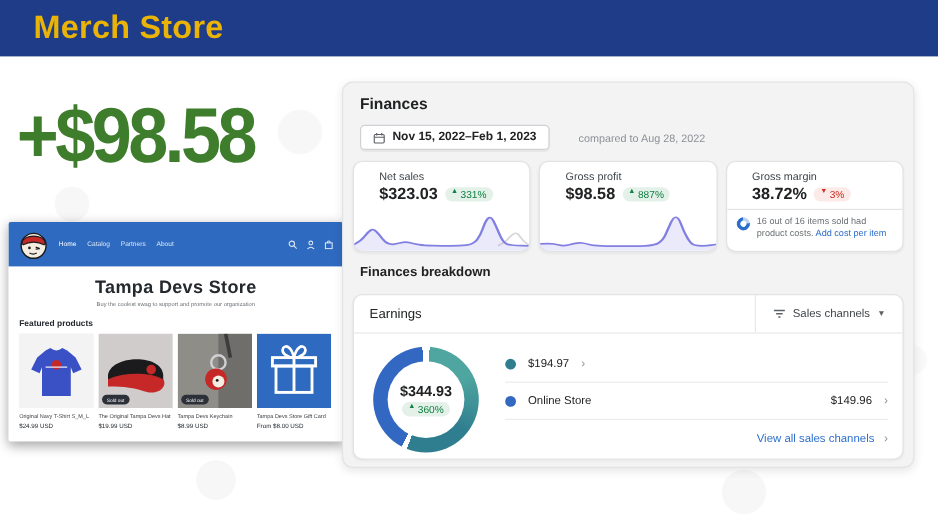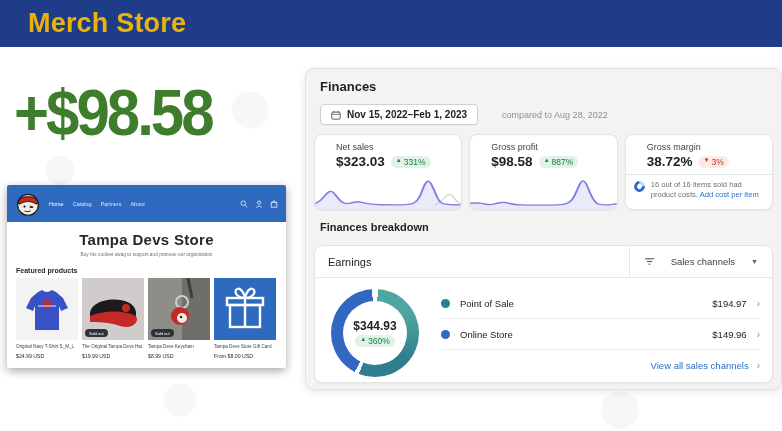--- a/index.html
+++ b/index.html
@@ -42,21 +42,21 @@
   .product { width:62px; }
   .product-img { position:relative; width:62px; height:62px; background:#f0f0f1; overflow:hidden; }
   .product-img svg { display:block; width:100%; height:100%; }
   .soldout { position:absolute; left:3px; bottom:3px; background:#2c3038; color:#ffffff; font-size:4px;
     padding:1.5px 4px; border-radius:6px; }
   .soldout:empty { display:none; }
   .product-title { font-size:4.6px; color:#3a3f44; margin-top:4px; line-height:1.25; height:7px; overflow:hidden; }
   .product-price { font-size:5.2px; color:#24292e; margin-top:2px; }
 
   
-  .panel { position:absolute; left:305px; top:68px; width:477px; height:322px; background:#f3f3f4;
+  .panel { position:absolute; left:285px; top:68px; width:477px; height:322px; background:#f3f3f4;
     border:1px solid #e2e3e4; border-radius:9px; box-shadow:0 2px 8px rgba(0,0,0,0.10); }
   .panel-title { font-size:13px; font-weight:bold; color:#202223; padding:10px 0 0 14px; }
   .date-row { display:flex; align-items:center; gap:24px; margin:10px 0 0 14px; }
   .date-btn { display:inline-flex; align-items:center; gap:6px; background:#ffffff; border:1px solid #cfd1d4;
     border-radius:4px; padding:4px 10px; font-size:10px; font-weight:bold; color:#202223; cursor:pointer;
     box-shadow:0 1px 1px rgba(0,0,0,0.05); }
   .compared { font-size:9px; color:#8c9196; }
 
   .metrics { display:flex; gap:7px; margin:9px 8px 0 8px; }
   .metric-card { background:#ffffff; border:1px solid #e1e3e5; border-radius:8px; width:149px; height:76px;
@@ -76,21 +76,21 @@
     flex:0 0 auto; margin-top:1px; transform:rotate(40deg); }
   .margin-note-text { font-size:7.6px; color:#6d7175; line-height:1.3; }
   .margin-note-text a { color:#2c6ecb; text-decoration:none; cursor:pointer; }
 
   .breakdown-title { font-size:11px; font-weight:bold; color:#202223; padding:11px 0 0 14px; }
 
   .earnings { position:absolute; left:8px; right:8px; top:176px; height:138px; background:#ffffff;
     border:1px solid #e1e3e5; border-radius:8px; box-shadow:0 1px 2px rgba(0,0,0,0.05); }
   .earnings-head { display:flex; align-items:stretch; border-bottom:1px solid #e7e8ea; height:32px; }
   .earnings-title { font-size:11px; color:#202223; align-self:center; padding-left:13px; flex:1; }
-  .channels-btn { display:flex; align-items:center; gap:16px; padding:0 14px; border-left:1px solid #e7e8ea;
+  .channels-btn { display:flex; align-items:center; gap:6px; padding:0 14px; border-left:1px solid #e7e8ea;
     font-size:9.5px; color:#3f4449; cursor:pointer; }
   .caret { font-size:7px; color:#5c6166; }
 
   .earnings-body { display:flex; padding:10px 12px 0 16px; }
   .donut-wrap { position:relative; width:88px; height:88px; flex:0 0 auto; margin-top:1px; }
   .donut { position:absolute; inset:0; border-radius:50%; }
   .donut-hole { position:absolute; left:12px; top:12px; width:64px; height:64px; border-radius:50%; background:#ffffff;
     display:flex; flex-direction:column; align-items:center; justify-content:center; gap:2px; }
   .donut-total { font-size:12px; font-weight:bold; color:#202223; }
 
@@ -310,21 +310,20 @@
             <span class="donut-total">$344.93</span>
             <span class="badge up">
                 <span class="tri">▲</span>
                 <span>360%</span>
               </span>
           </div>
         </div>
         <div class="earn-rows">
           <div class="earn-row">
             <span class="dot" style="background: rgb(47, 126, 143);"></span>
-            <span class="earn-label">Point of Sale</span>
             <span class="earn-value">$194.97</span>
             <span class="chev">›</span>
           </div>
           <div class="earn-row">
             <span class="dot" style="background: rgb(50, 104, 194);"></span>
             <span class="earn-label">Online Store</span>
             <span class="earn-value">$149.96</span>
             <span class="chev">›</span>
           </div>
           <div class="view-all">

